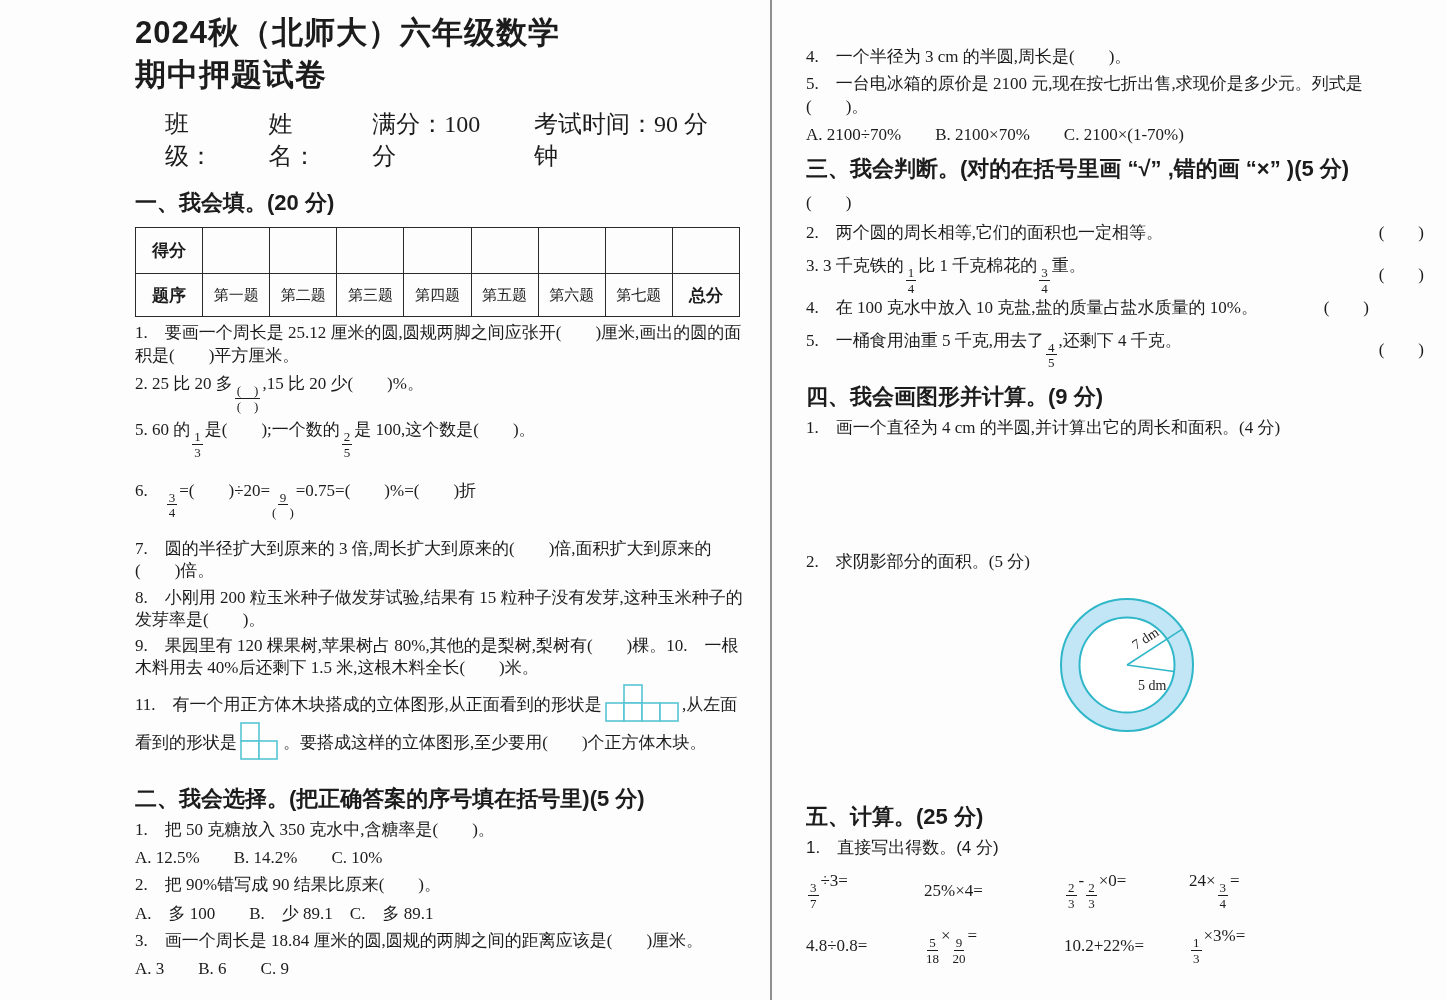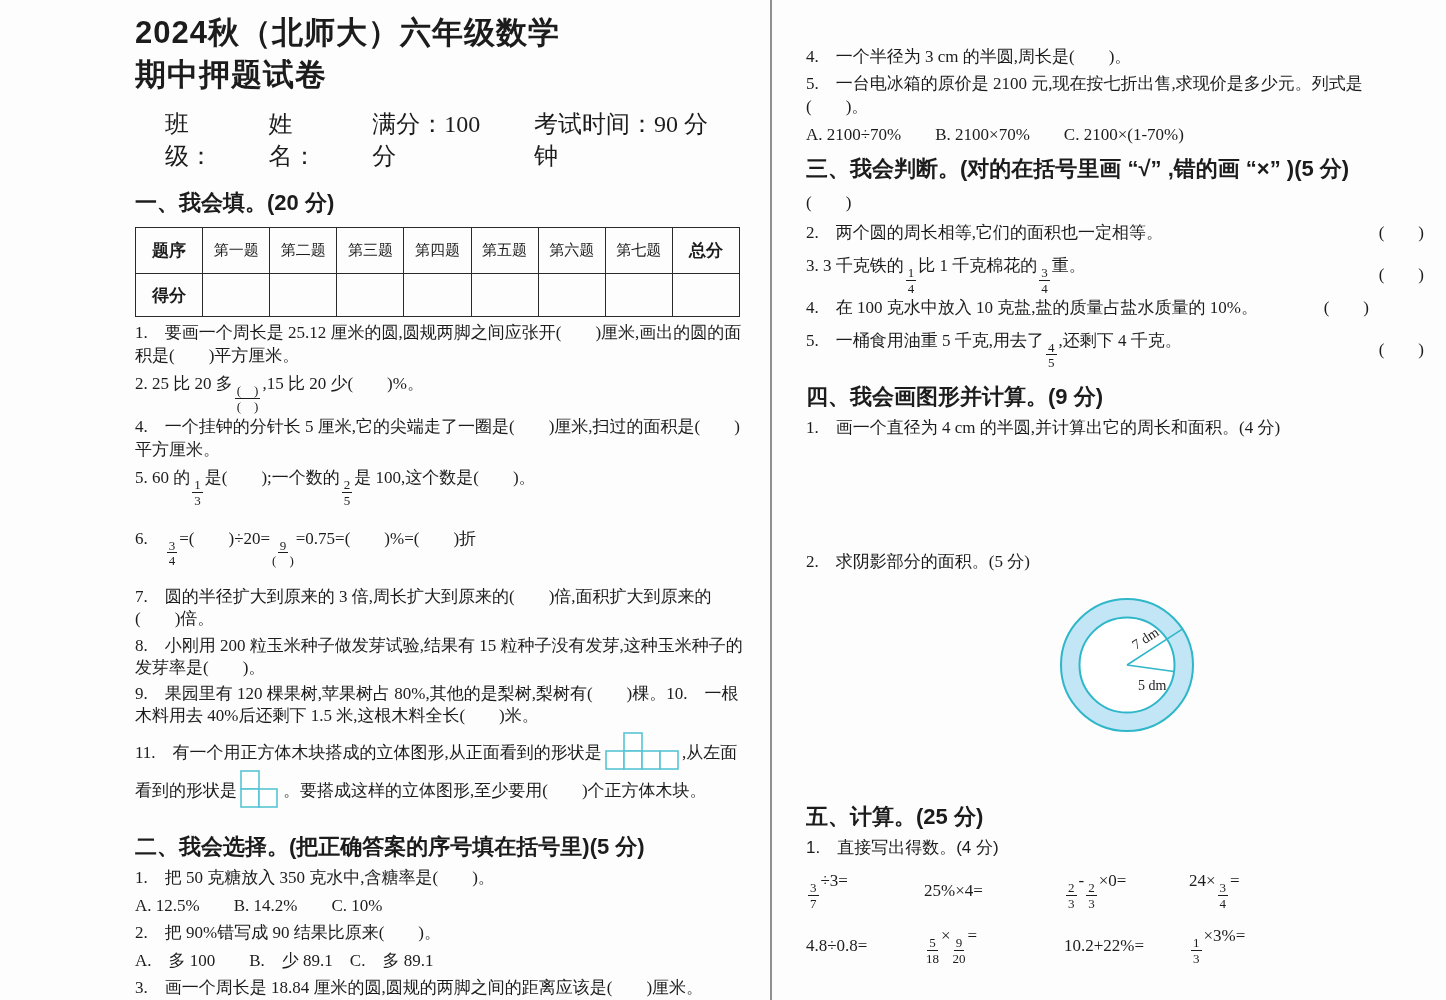--- a/index.html
+++ b/index.html
@@ -63,50 +63,49 @@
     <span>姓名：</span>
     <span>满分：100 分</span>
     <span>考试时间：90 分钟</span>
   </div>
 
   <div class="sec-head">一、我会填。(20 分)</div>
 
   <table class="score">
     <tbody>
         <tr>
+      <td class="b">得分</td>
+      <td></td>
+      <td></td>
+      <td></td>
+      <td></td>
+      <td></td>
+      <td></td>
+      <td></td>
+      <td></td>
+    </tr>
+    <tr>
       <td class="b">题序</td>
       <td>第一题</td>
       <td>第二题</td>
       <td>第三题</td>
       <td>第四题</td>
       <td>第五题</td>
       <td>第六题</td>
       <td>第七题</td>
       <td class="b">总分</td>
     </tr>
-    <tr>
-      <td class="b">得分</td>
-      <td></td>
-      <td></td>
-      <td></td>
-      <td></td>
-      <td></td>
-      <td></td>
-      <td></td>
-      <td></td>
-    </tr>
   </tbody>
     </table>
 
   <p class="q">1.　要画一个周长是 25.12 厘米的圆,圆规两脚之间应张开(　　)厘米,画出的圆的面积是(　　)平方厘米。</p>
   <p class="q" style="margin-top:6px">2. 25 比 20 多<span class="frac">
         <span class="fn">(　)</span>
         <span class="fd">(　)</span>
       </span>,15 比 20 少(　　)%。</p>
-  <p class="q" style="margin-top:3px">4.　一个挂钟的分针长 5 厘米,它的尖端走了一圈是(　　)厘米,扫过的面积是(　　)平方厘米。</p>
   <p class="q" style="margin-top:6px">5. 60 的<span class="frac">
         <span class="fn">1</span>
         <span class="fd">3</span>
       </span>是(　　);一个数的<span class="frac">
         <span class="fn">2</span>
         <span class="fd">5</span>
       </span>是 100,这个数是(　　)。</p>
   <p class="q" style="margin-top:20px">6.　<span class="frac">
         <span class="fn">3</span>
         <span class="fd">4</span>

